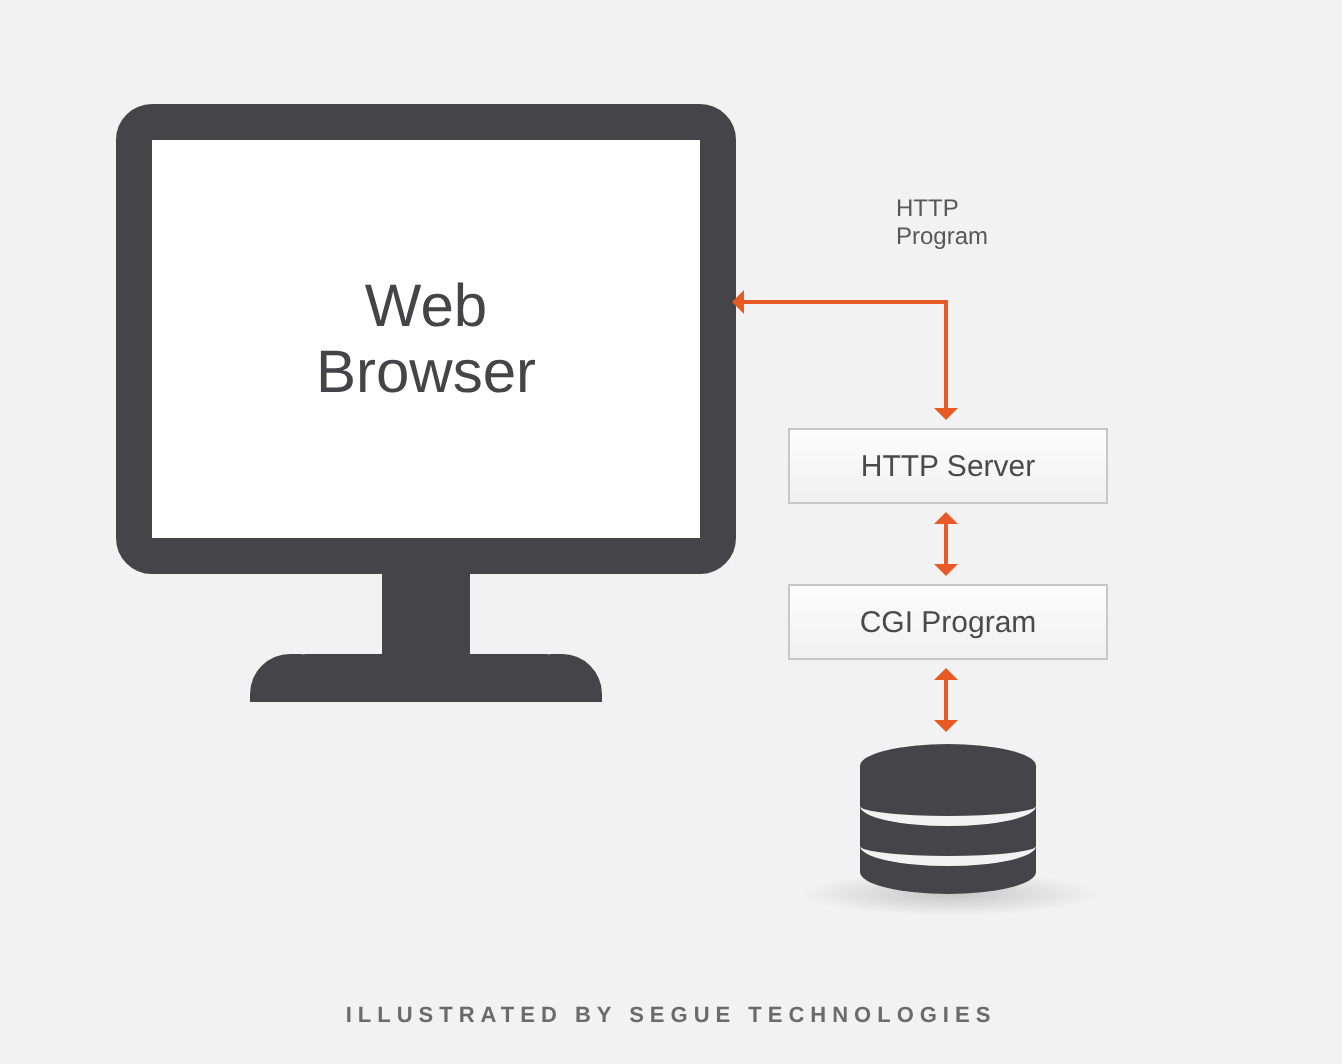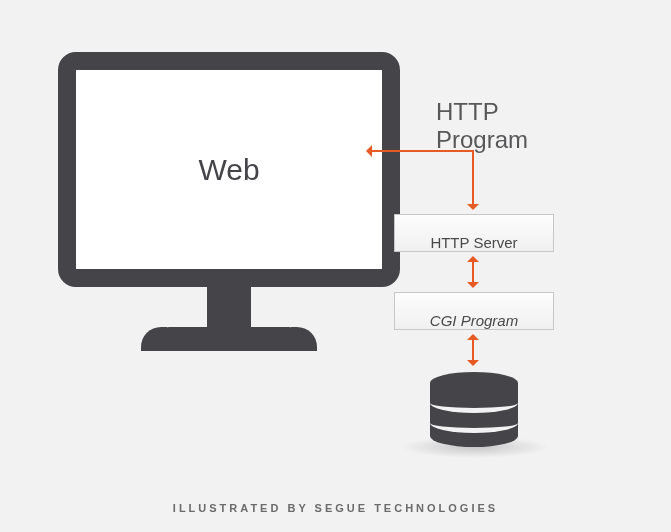--- a/index.html
+++ b/index.html
@@ -16,21 +16,21 @@
     width: 100%;
     height: 100%;
   }
   
   .monitor {
     position: absolute;
     left: 58px;
     top: 52px;
   }
   .monitor-frame {
-    width: 342px;
+    width: 310px;
     height: 235px;
     border: 18px solid #444449;
     border-radius: 18px;
     background: #fff;
     display: flex;
     align-items: center;
     justify-content: center;
   }
   .monitor-stand-neck {
     width: 44px;
@@ -61,24 +61,24 @@
   .browser-text {
     text-align: center;
     color: #444449;
     font-size: 30px;
     font-weight: 300;
     line-height: 1.1;
   }
   
   .http-protocol-label {
     position: absolute;
-    left: 436px;
+    left: 448px;
     top: 98px;
     color: #58585a;
-    font-size: 24px;
+    font-size: 12px;
     font-weight: 400;
     line-height: 1.15;
   }
   
   .arrow-h {
     position: absolute;
     left: 368px;
     top: 150px;
     width: 106px;
     height: 2px;
@@ -110,28 +110,28 @@
   }
   
   .server-box {
     position: absolute;
     left: 394px;
     width: 160px;
     height: 38px;
     background: linear-gradient(#fdfdfd,#f0f0f0);
     border: 1px solid #c7c7c7;
     display: flex;
-    align-items: flex-end;
+    align-items: center;
     justify-content: center;
     font-size: 15px;
     color: #4a4a4a;
     font-weight: 400;
   }
   .http-server-box { top: 214px; }
-  .cgi-program-box { top: 292px; font-style: italic; }
+  .cgi-program-box { top: 292px; }
   
   .dbl-arrow {
     position: absolute;
     left: 472px;
     width: 2px;
     background: #e85a24;
   }
   .dbl-arrow::before {
     content: "";
     position: absolute;
@@ -208,20 +208,21 @@
 </style>
 </head>
 <body>
 
 <div class="canvas">
 
   <div class="monitor">
     <div class="monitor-frame">
       <div class="browser-text">
         <div>Web</div>
+        <div>Browser</div>
       </div>
     </div>
     <div class="monitor-stand-neck"></div>
     <div class="monitor-stand-base"></div>
   </div>
 
   <div class="http-protocol-label">
     <div>HTTP</div>
     <div>Program</div>
   </div>

